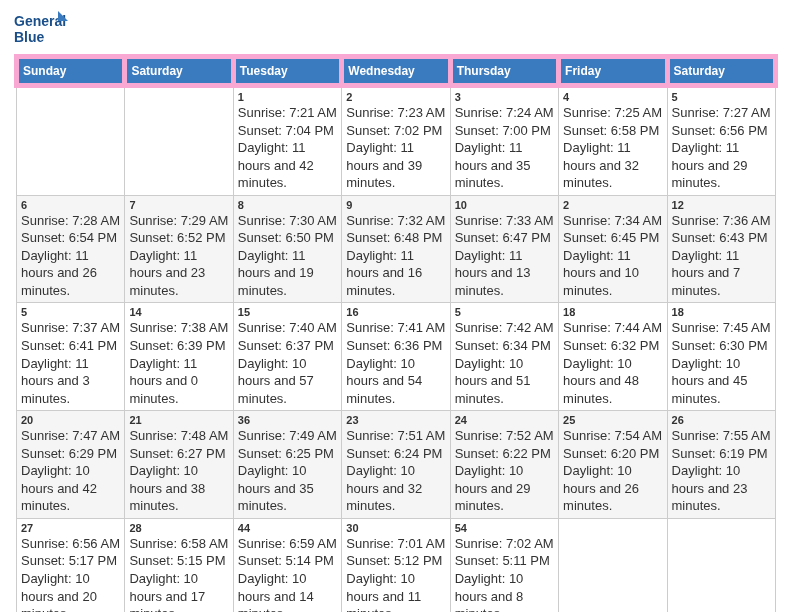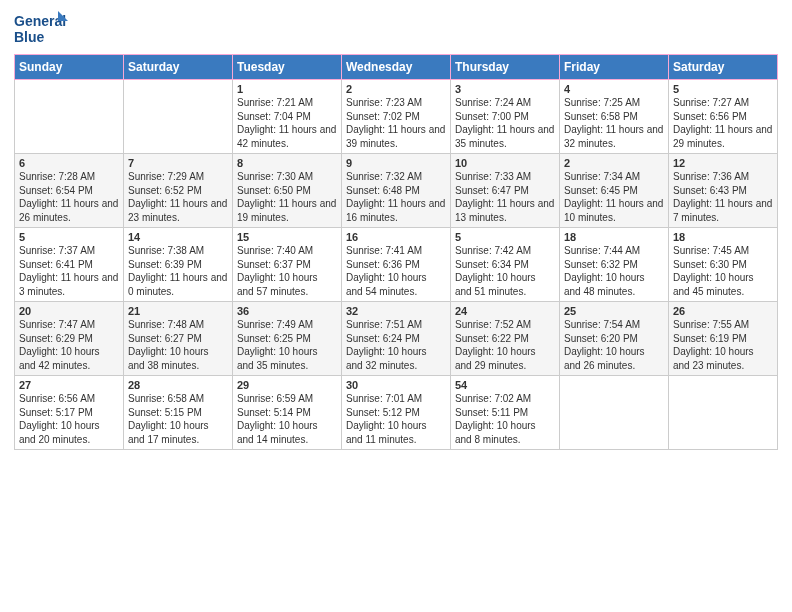--- a/index.html
+++ b/index.html
@@ -44,21 +44,21 @@
       border-collapse: collapse;
       font-size: 10.5px;
     }
     .calendar thead tr th {
       background-color: #3a7abf;
       color: #fff;
       padding: 5px 4px;
       text-align: left;
       font-size: 12px;
       font-weight: bold;
-      border: 1px solid #f9a8d4;
+      border: 5px solid #f9a8d4;
     }
     .calendar tbody tr td {
       border: 1px solid #ccc;
       vertical-align: top;
       padding: 3px 4px;
       width: calc(100% / 7);
       min-height: 72px;
       height: 72px;
     }
     .calendar tbody tr:nth-child(even) td {
@@ -68,21 +68,21 @@
       background-color: #fff;
     }
     .day-number {
       font-weight: bold;
       font-size: 11px;
       color: #333;
       display: block;
       margin-bottom: 1px;
     }
     .day-info {
-      font-size: 10px;
+      font-size: 13px;
       color: #333;
       line-height: 1.35;
     }
     .empty-cell {
       background-color: #fff;
     }
   </style>
 </head>
 <body>
 
@@ -206,21 +206,21 @@
           </td>
           <td>
             <span class="day-number">21</span>
             <div class="day-info">Sunrise: 7:48 AM<br>Sunset: 6:27 PM<br>Daylight: 10 hours and 38 minutes.</div>
           </td>
           <td>
             <span class="day-number">36</span>
             <div class="day-info">Sunrise: 7:49 AM<br>Sunset: 6:25 PM<br>Daylight: 10 hours and 35 minutes.</div>
           </td>
           <td>
-            <span class="day-number">32</span>
+            <span class="day-number">23</span>
             <div class="day-info">Sunrise: 7:51 AM<br>Sunset: 6:24 PM<br>Daylight: 10 hours and 32 minutes.</div>
           </td>
           <td>
             <span class="day-number">24</span>
             <div class="day-info">Sunrise: 7:52 AM<br>Sunset: 6:22 PM<br>Daylight: 10 hours and 29 minutes.</div>
           </td>
           <td>
             <span class="day-number">25</span>
             <div class="day-info">Sunrise: 7:54 AM<br>Sunset: 6:20 PM<br>Daylight: 10 hours and 26 minutes.</div>
           </td>
@@ -232,21 +232,21 @@
         <tr>
           <td>
             <span class="day-number">27</span>
             <div class="day-info">Sunrise: 6:56 AM<br>Sunset: 5:17 PM<br>Daylight: 10 hours and 20 minutes.</div>
           </td>
           <td>
             <span class="day-number">28</span>
             <div class="day-info">Sunrise: 6:58 AM<br>Sunset: 5:15 PM<br>Daylight: 10 hours and 17 minutes.</div>
           </td>
           <td>
-            <span class="day-number">29</span>
+            <span class="day-number">44</span>
             <div class="day-info">Sunrise: 6:59 AM<br>Sunset: 5:14 PM<br>Daylight: 10 hours and 14 minutes.</div>
           </td>
           <td>
             <span class="day-number">30</span>
             <div class="day-info">Sunrise: 7:01 AM<br>Sunset: 5:12 PM<br>Daylight: 10 hours and 11 minutes.</div>
           </td>
           <td>
             <span class="day-number">54</span>
             <div class="day-info">Sunrise: 7:02 AM<br>Sunset: 5:11 PM<br>Daylight: 10 hours and 8 minutes.</div>
           </td>

